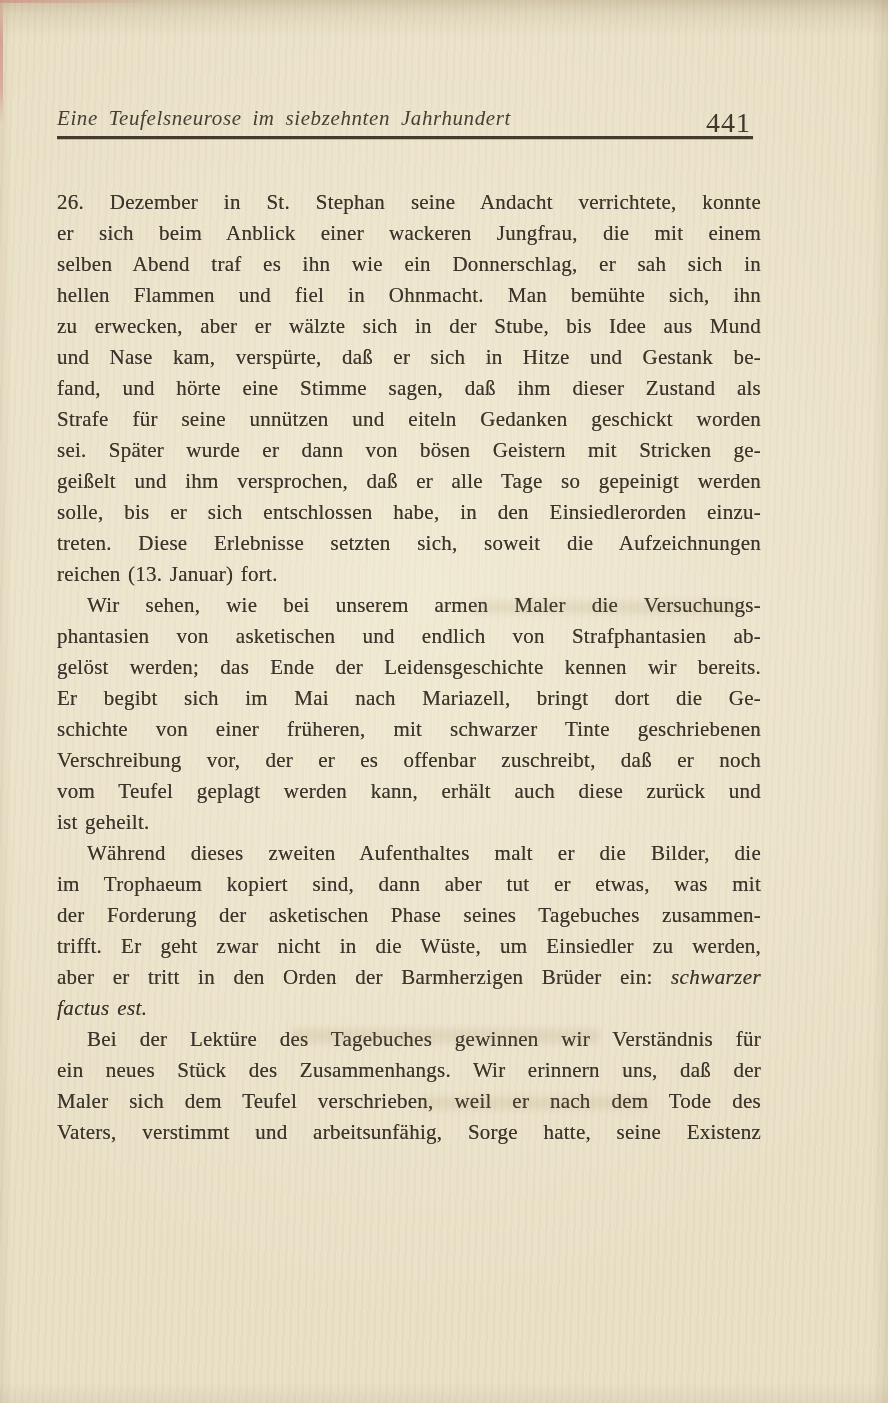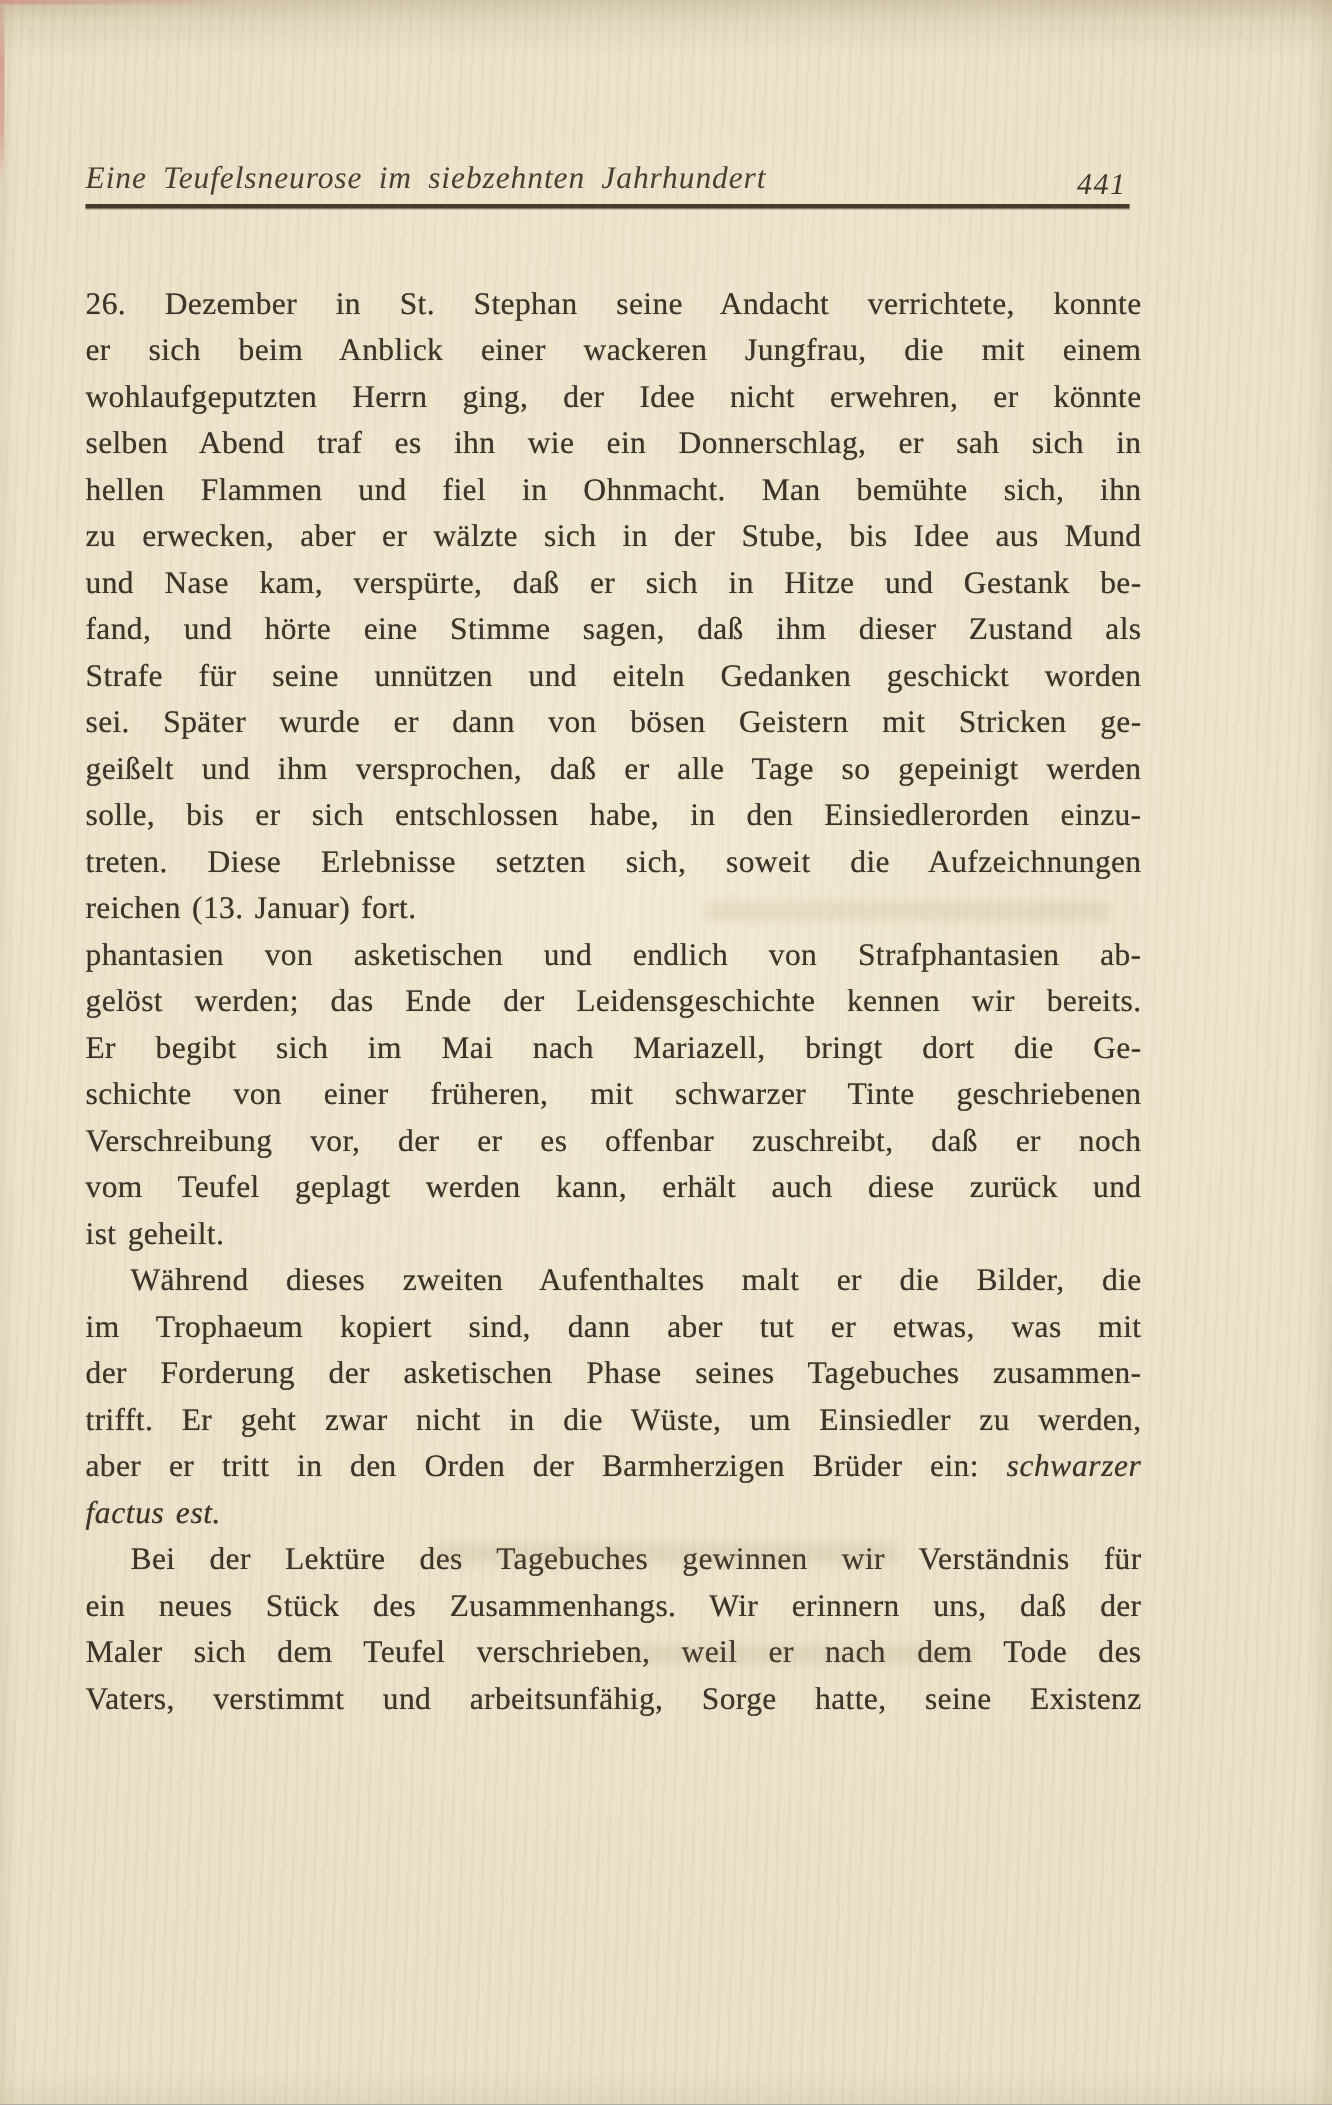--- a/index.html
+++ b/index.html
@@ -35,23 +35,22 @@
     position:absolute;left:57px;top:103px;width:696px;height:31px;
   }
   #running-header .title{
     display:block;text-align:left;
     font-style:italic;font-size:21px;line-height:31px;
     letter-spacing:0.6px;word-spacing:5px;
     color:#463f33;
   }
   #running-header .pagenum{
     position:absolute;right:2px;bottom:1px;
-    font-size:20px;line-height:20px;letter-spacing:1px;
+    font-size:28px;line-height:20px;letter-spacing:1px;
     color:#3e382d;
-    font-style:italic;
   }
   #header-rule{
     position:absolute;left:57px;top:136px;width:696px;height:3px;
     background:var(--rule,#443b2d);
     box-shadow:0 1px 0 rgba(68,59,45,0.25);
   }
 
   
   #body-text{
     position:absolute;left:57px;top:159px;width:704px;
@@ -80,32 +79,32 @@
   <div id="running-header">
     <span class="title">Eine Teufelsneurose im siebzehnten Jahrhundert</span>
     <span class="pagenum">441</span>
   </div>
 
   <div id="header-rule"></div>
 
   <div id="body-text">
       <div class="line"><span>26. Dezember in St. Stephan seine Andacht verrichtete, konnte</span></div>
       <div class="line"><span>er sich beim Anblick einer wackeren Jungfrau, die mit einem</span></div>
-      <div class="line"><span>wohlaufgeputzten Herrn ging, der Idee nicht erwehren, er könnte</span></div>
       <div class="line"><span>selben Abend traf es ihn wie ein Donnerschlag, er sah sich in</span></div>
       <div class="line"><span>hellen Flammen und fiel in Ohnmacht. Man bemühte sich, ihn</span></div>
       <div class="line"><span>zu erwecken, aber er wälzte sich in der Stube, bis Idee aus Mund</span></div>
       <div class="line"><span>und Nase kam, verspürte, daß er sich in Hitze und Gestank be-</span></div>
       <div class="line"><span>fand, und hörte eine Stimme sagen, daß ihm dieser Zustand als</span></div>
       <div class="line"><span>Strafe für seine unnützen und eiteln Gedanken geschickt worden</span></div>
       <div class="line"><span>sei. Später wurde er dann von bösen Geistern mit Stricken ge-</span></div>
       <div class="line"><span>geißelt und ihm versprochen, daß er alle Tage so gepeinigt werden</span></div>
       <div class="line"><span>solle, bis er sich entschlossen habe, in den Einsiedlerorden einzu-</span></div>
       <div class="line"><span>treten. Diese Erlebnisse setzten sich, soweit die Aufzeichnungen</span></div>
       <div class="line e"><span>reichen (13. Januar) fort.</span></div>
+      <div class="line i"><span>Wir sehen, wie bei unserem armen Maler die Versuchungs-</span></div>
       <div class="line"><span>phantasien von asketischen und endlich von Strafphantasien ab-</span></div>
       <div class="line"><span>gelöst werden; das Ende der Leidensgeschichte kennen wir bereits.</span></div>
       <div class="line"><span>Er begibt sich im Mai nach Mariazell, bringt dort die Ge-</span></div>
       <div class="line"><span>schichte von einer früheren, mit schwarzer Tinte geschriebenen</span></div>
       <div class="line"><span>Verschreibung vor, der er es offenbar zuschreibt, daß er noch</span></div>
       <div class="line"><span>vom Teufel geplagt werden kann, erhält auch diese zurück und</span></div>
       <div class="line e"><span>ist geheilt.</span></div>
       <div class="line i"><span>Während dieses zweiten Aufenthaltes malt er die Bilder, die</span></div>
       <div class="line"><span>im Trophaeum kopiert sind, dann aber tut er etwas, was mit</span></div>
       <div class="line"><span>der Forderung der asketischen Phase seines Tagebuches zusammen-</span></div>

